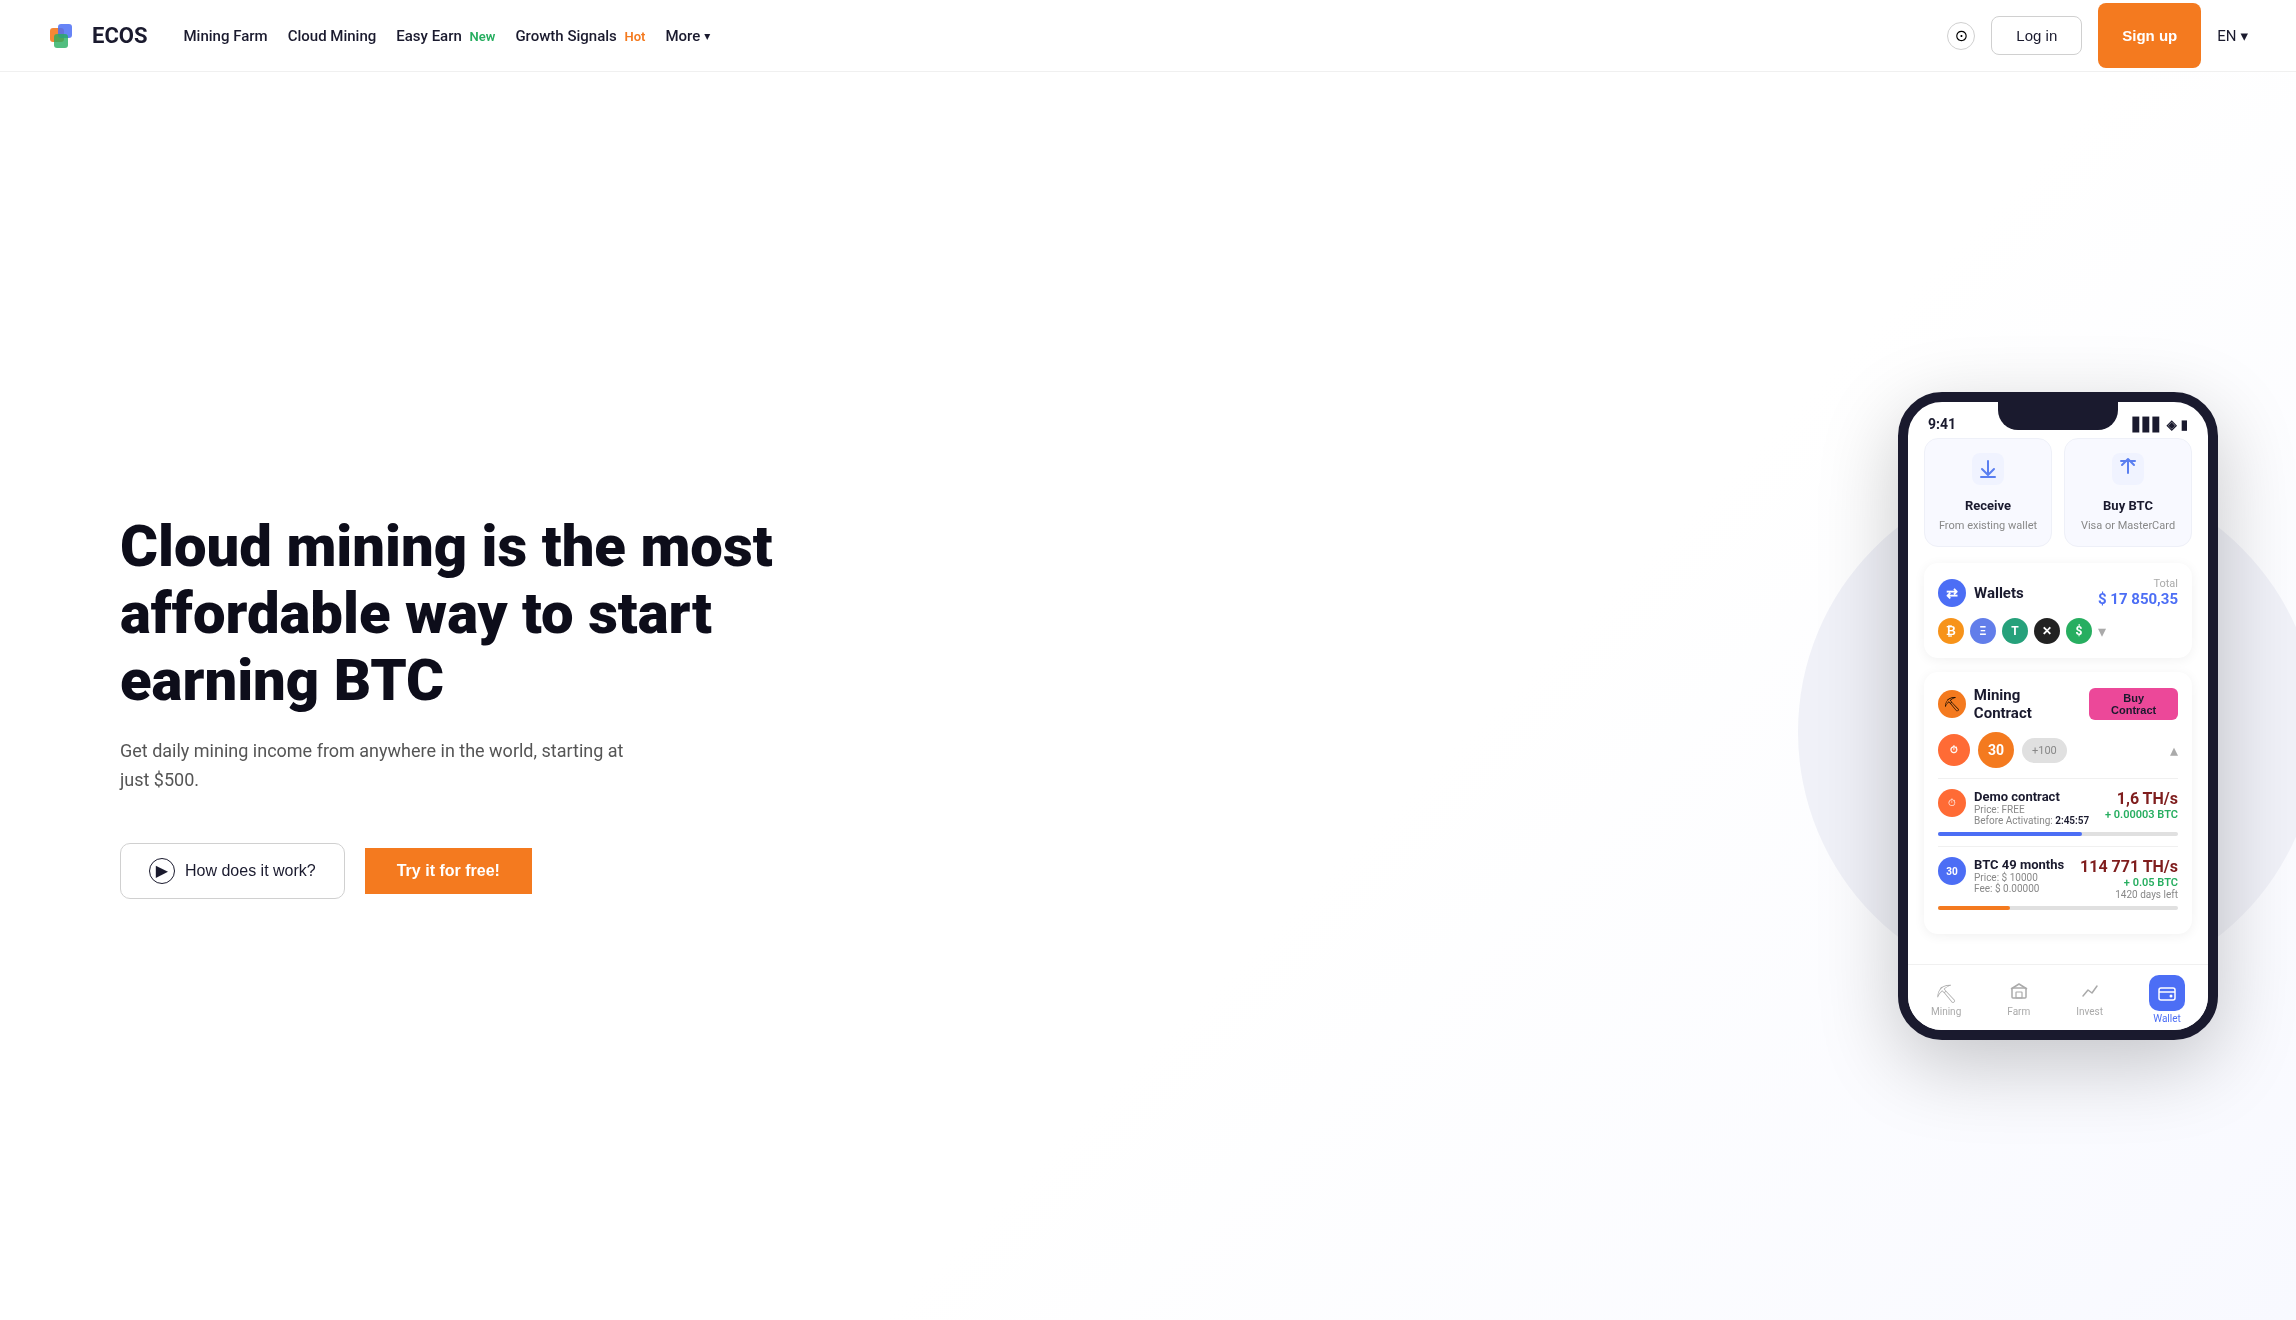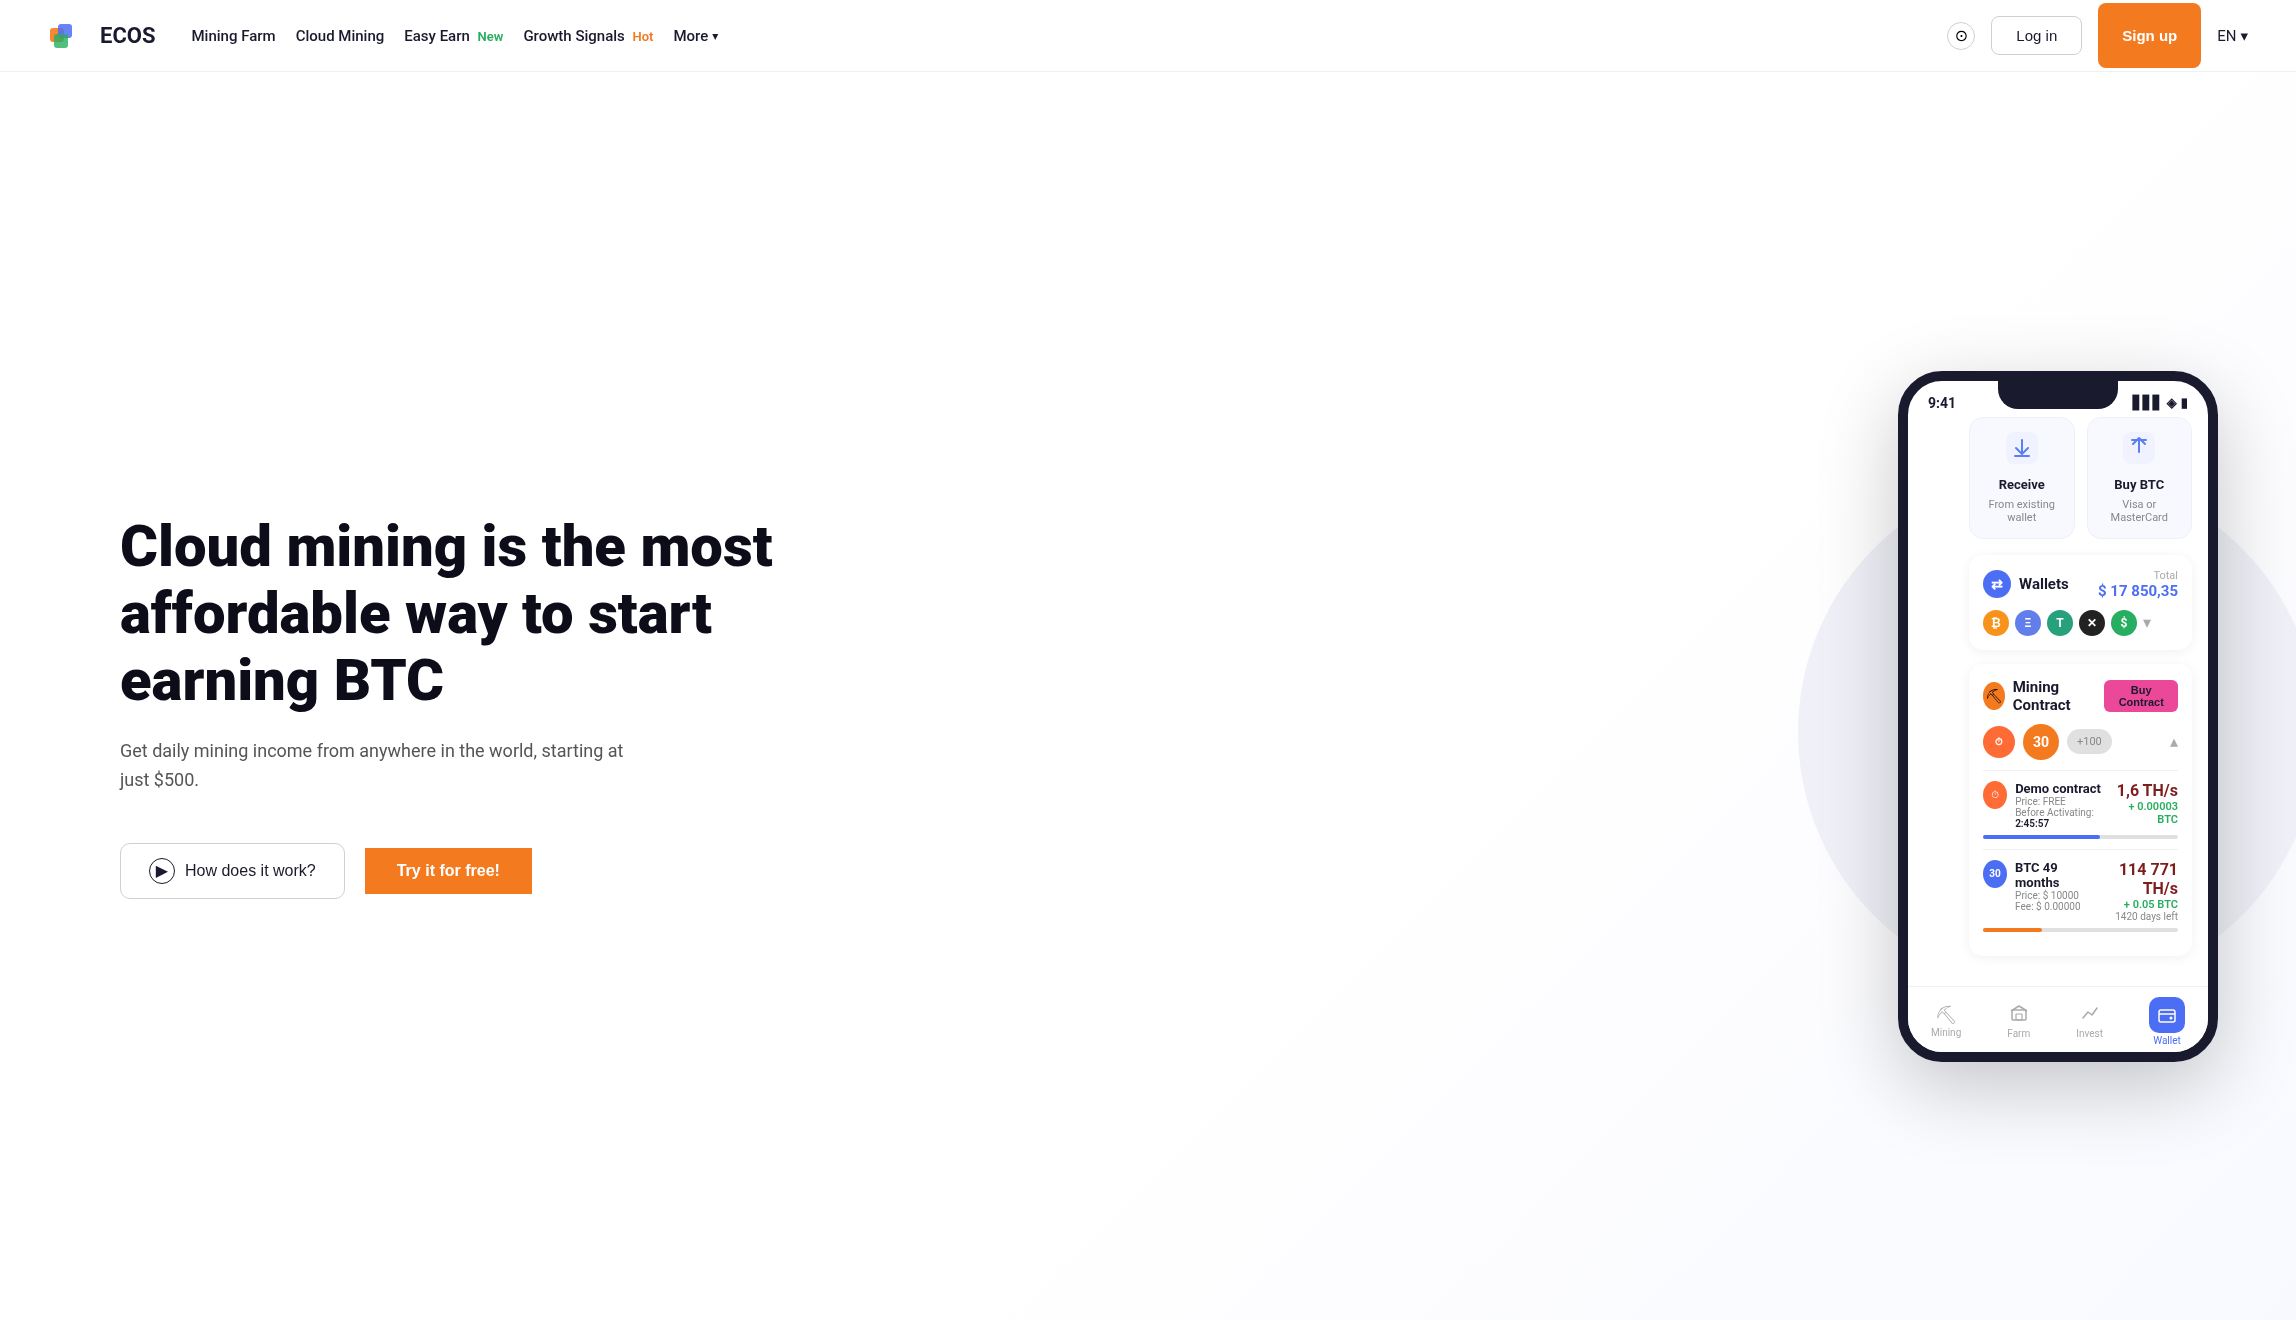--- a/index.html
+++ b/index.html
@@ -5,21 +5,21 @@
     * { margin: 0; padding: 0; box-sizing: border-box; }
     body { font-family: -apple-system, BlinkMacSystemFont, 'Segoe UI', Roboto, sans-serif; background: #fff; overflow-x: hidden; }
 
     
     .navbar {
       display: flex; align-items: center; justify-content: space-between;
       padding: 0 48px; height: 72px; border-bottom: 1px solid #f0f0f0;
       position: sticky; top: 0; background: #fff; z-index: 100;
     }
     .nav-left { display: flex; align-items: center; gap: 36px; }
-    .logo { display: flex; align-items: center; gap: 20px; font-size: 22px; font-weight: 700; color: #1a1a2e; text-decoration: none; }
+    .logo { display: flex; align-items: center; gap: 12px; font-size: 22px; font-weight: 700; color: #1a1a2e; text-decoration: none; }
     .logo-icon { width: 32px; height: 32px; }
     .nav-links { display: flex; align-items: center; gap: 20px; }
     .nav-link { font-size: 15px; color: #1a1a2e; text-decoration: none; font-weight: 500; cursor: pointer; }
     .badge-new { color: #27ae60; font-size: 13px; font-weight: 600; margin-left: 4px; }
     .badge-hot { color: #f47a1f; font-size: 13px; font-weight: 600; margin-left: 4px; }
     .nav-more { display: flex; align-items: center; gap: 4px; cursor: pointer; font-size: 15px; font-weight: 500; color: #1a1a2e; }
     .nav-right { display: flex; align-items: center; gap: 16px; }
     .btn-login { padding: 10px 24px; border: 1.5px solid #d0d0d0; border-radius: 8px; font-size: 15px; font-weight: 500; cursor: pointer; background: #fff; color: #1a1a2e; }
     .btn-signup { padding: 24px 24px; border: none; border-radius: 8px; font-size: 15px; font-weight: 600; cursor: pointer; background: #f47a1f; color: #fff; }
     .nav-lang { display: flex; align-items: center; gap: 4px; font-size: 15px; color: #1a1a2e; cursor: pointer; }
@@ -57,21 +57,21 @@
       position: absolute; top: 0; left: 50%; transform: translateX(-50%);
       width: 120px; height: 28px; background: #1a1a2e; border-radius: 0 0 20px 20px; z-index: 10;
     }
     .phone-status {
       display: flex; align-items: center; justify-content: space-between;
       padding: 10px 20px 6px; font-size: 13px; font-weight: 600; color: #1a1a2e;
       padding-top: 14px;
     }
     .status-time { font-size: 14px; font-weight: 700; }
     .status-icons { display: flex; align-items: center; gap: 4px; }
-    .phone-content { padding: 0 16px 16px; margin-left: 45px; }
+    .phone-content { padding: 0 16px 16px; }
 
     
     .action-cards { display: flex; gap: 12px; margin-bottom: 16px; }
     .action-card {
       flex: 1; background: #f8f9ff; border-radius: 14px; padding: 14px 10px;
       display: flex; flex-direction: column; align-items: center; gap: 6px;
       border: 1px solid #eef0f8;
     }
     .action-card-icon { font-size: 28px; color: #5b7ff0; }
     .action-card-title { font-size: 13px; font-weight: 700; color: #1a1a2e; }

